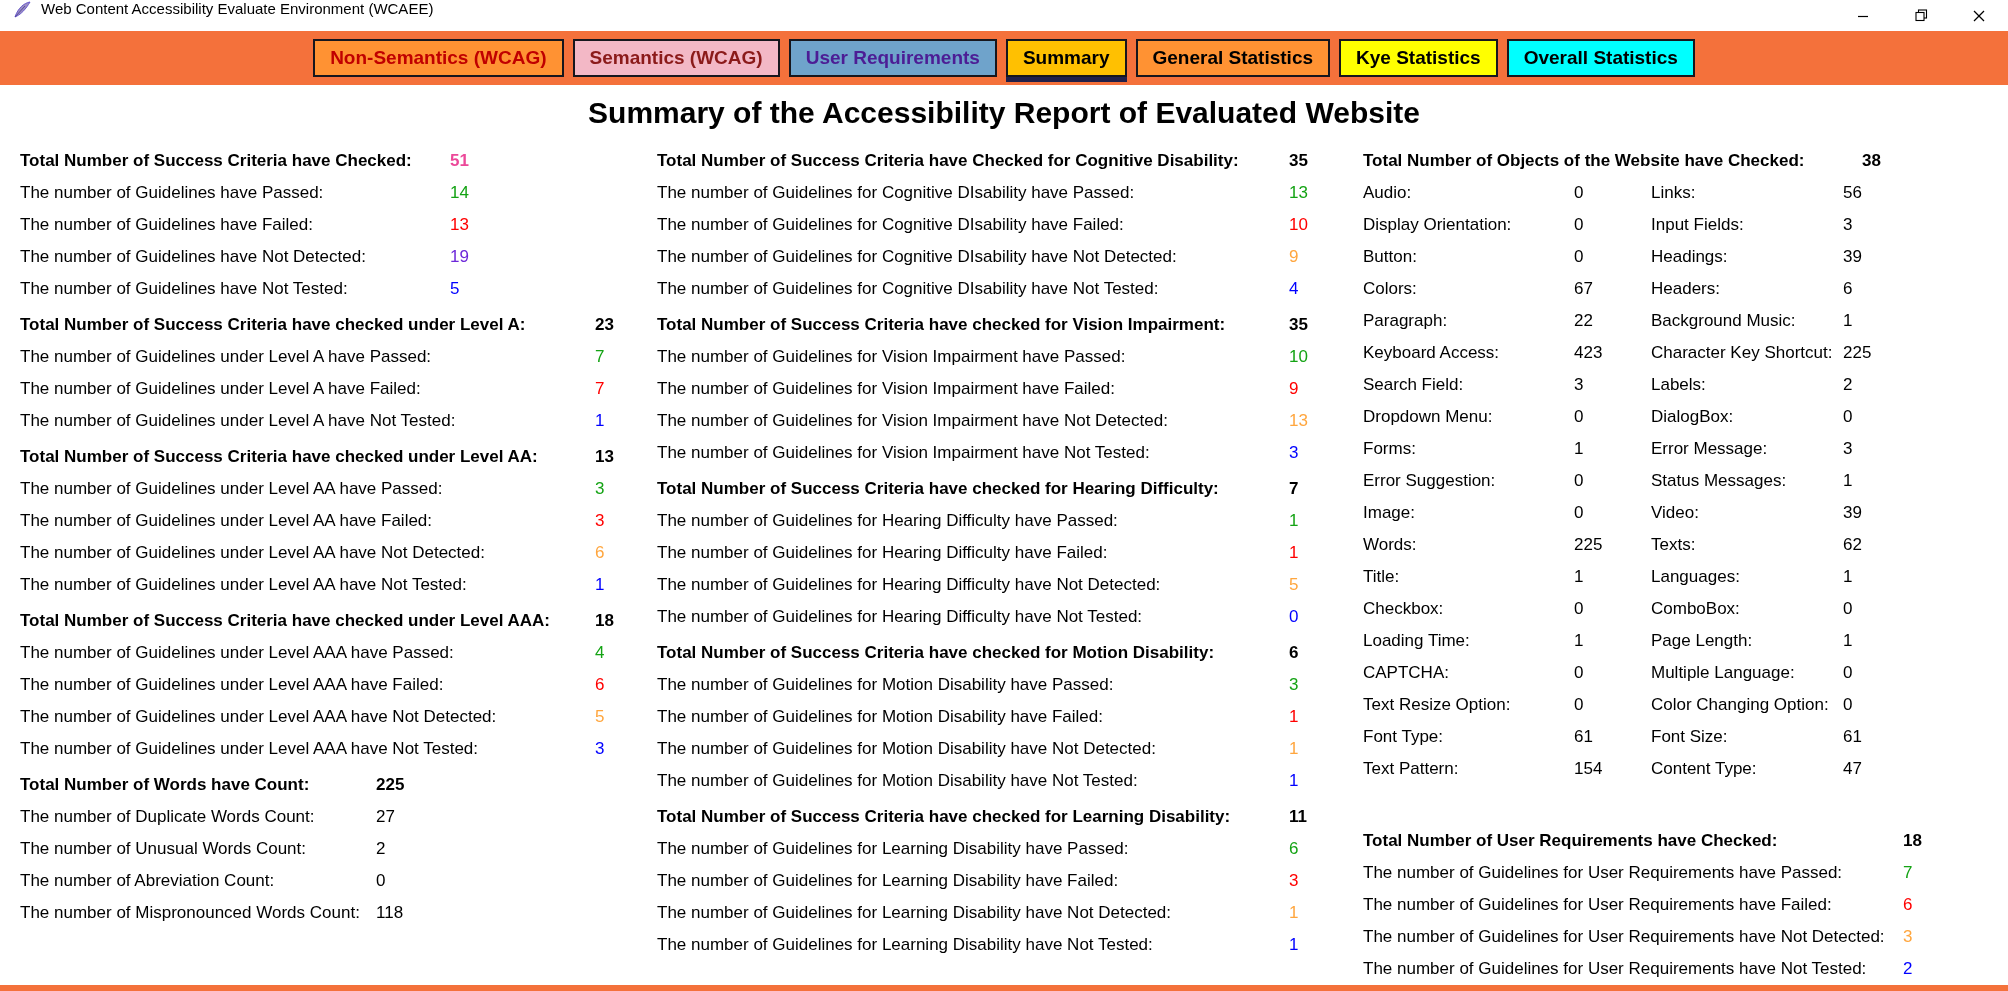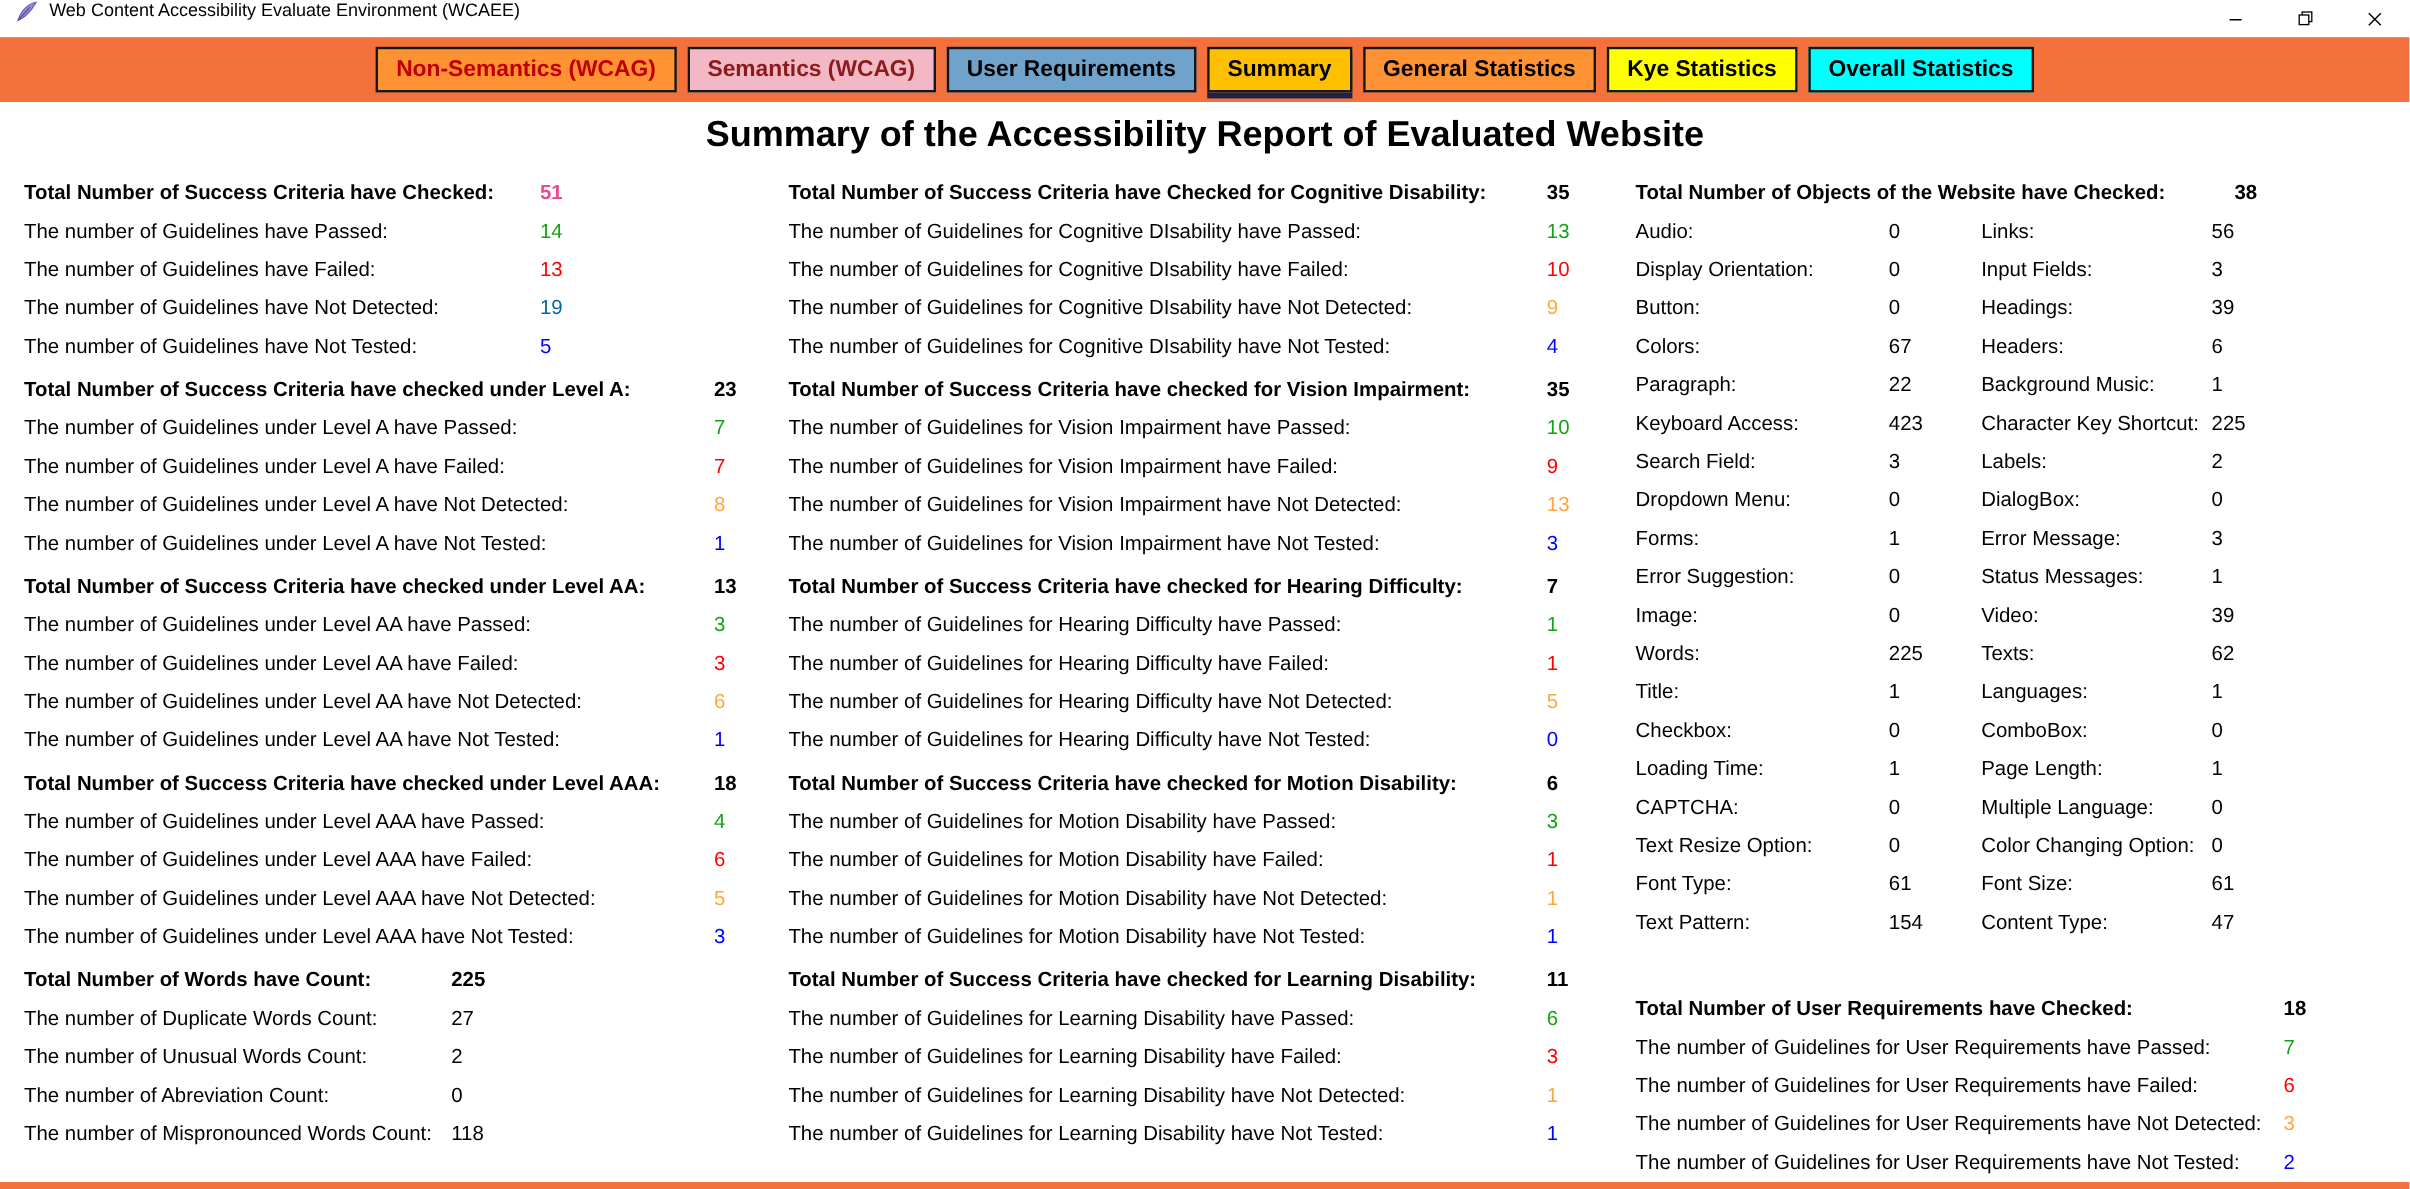--- a/index.html
+++ b/index.html
@@ -114,21 +114,21 @@
         <line x1="1" y1="1" x2="11" y2="11" stroke="#000" stroke-width="1.2"></line>
         <line x1="11" y1="1" x2="1" y2="11" stroke="#000" stroke-width="1.2"></line>
       </svg>
     </button>
   </div>
 </div>
 
 <div class="navbar" style="background: rgb(244, 113, 59);">
     <button class="tab" style="background: rgb(255, 146, 51); color: rgb(192, 0, 0); border-color: rgb(22, 22, 29);">Non-Semantics (WCAG)</button>
     <button class="tab" style="background: rgb(243, 184, 198); color: rgb(139, 26, 26); border-color: rgb(22, 22, 29);">Semantics (WCAG)</button>
-    <button class="tab" style="background: rgb(111, 163, 203); color: #000000; border-color: rgb(22, 22, 29);">User Requirements</button>
+    <button class="tab" style="background: rgb(111, 163, 203); color: #4c1d95; border-color: rgb(22, 22, 29);">User Requirements</button>
     <button class="tab active" style="background: rgb(255, 192, 1); color: rgb(0, 0, 0); border-color: rgb(22, 22, 29); box-shadow: rgb(32, 32, 74) 0px 5px 0px 0px;">Summary</button>
     <button class="tab" style="background: rgb(255, 146, 51); color: rgb(0, 0, 0); border-color: rgb(22, 22, 29);">General Statistics</button>
     <button class="tab" style="background: rgb(255, 255, 0); color: rgb(0, 0, 0); border-color: rgb(22, 22, 29);">Kye Statistics</button>
     <button class="tab" style="background: rgb(0, 255, 255); color: rgb(0, 0, 0); border-color: rgb(22, 22, 29);">Overall Statistics</button>
   </div>
 
 <div class="page-title">Summary of the Accessibility Report of Evaluated Website</div>
 
 <div class="content">
   <div class="col-left">
@@ -140,43 +140,39 @@
         <div class="stat-row">
           <span class="stat-label" style="width: 430px;">The number of Guidelines have Passed:</span>
           <span class="stat-value" style="color: rgb(20, 163, 20);">14</span>
         </div>
         <div class="stat-row">
           <span class="stat-label" style="width: 430px;">The number of Guidelines have Failed:</span>
           <span class="stat-value" style="color: rgb(255, 0, 0);">13</span>
         </div>
         <div class="stat-row">
           <span class="stat-label" style="width: 430px;">The number of Guidelines have Not Detected:</span>
-          <span class="stat-value" style="color: #0369a1;">19</span>
+          <span class="stat-value" style="color: #6d28d9;">19</span>
         </div>
         <div class="stat-row">
           <span class="stat-label" style="width: 430px;">The number of Guidelines have Not Tested:</span>
           <span class="stat-value" style="color: rgb(0, 0, 255);">5</span>
         </div>
       </div>
       <div class="section">
         <div class="stat-row bold">
           <span class="stat-label" style="width: 575px;">Total Number of Success Criteria have checked under Level A:</span>
           <span class="stat-value" style="color: rgb(0, 0, 0);">23</span>
         </div>
         <div class="stat-row">
           <span class="stat-label" style="width: 575px;">The number of Guidelines under Level A have Passed:</span>
           <span class="stat-value" style="color: rgb(20, 163, 20);">7</span>
         </div>
         <div class="stat-row">
           <span class="stat-label" style="width: 575px;">The number of Guidelines under Level A have Failed:</span>
           <span class="stat-value" style="color: rgb(255, 0, 0);">7</span>
-        </div>
-        <div class="stat-row">
-          <span class="stat-label" style="width: 575px;">The number of Guidelines under Level A have Not Detected:</span>
-          <span class="stat-value" style="color: rgb(255, 166, 62);">8</span>
         </div>
         <div class="stat-row">
           <span class="stat-label" style="width: 575px;">The number of Guidelines under Level A have Not Tested:</span>
           <span class="stat-value" style="color: rgb(0, 0, 255);">1</span>
         </div>
       </div>
       <div class="section">
         <div class="stat-row bold">
           <span class="stat-label" style="width: 575px;">Total Number of Success Criteria have checked under Level AA:</span>
           <span class="stat-value" style="color: rgb(0, 0, 0);">13</span>

